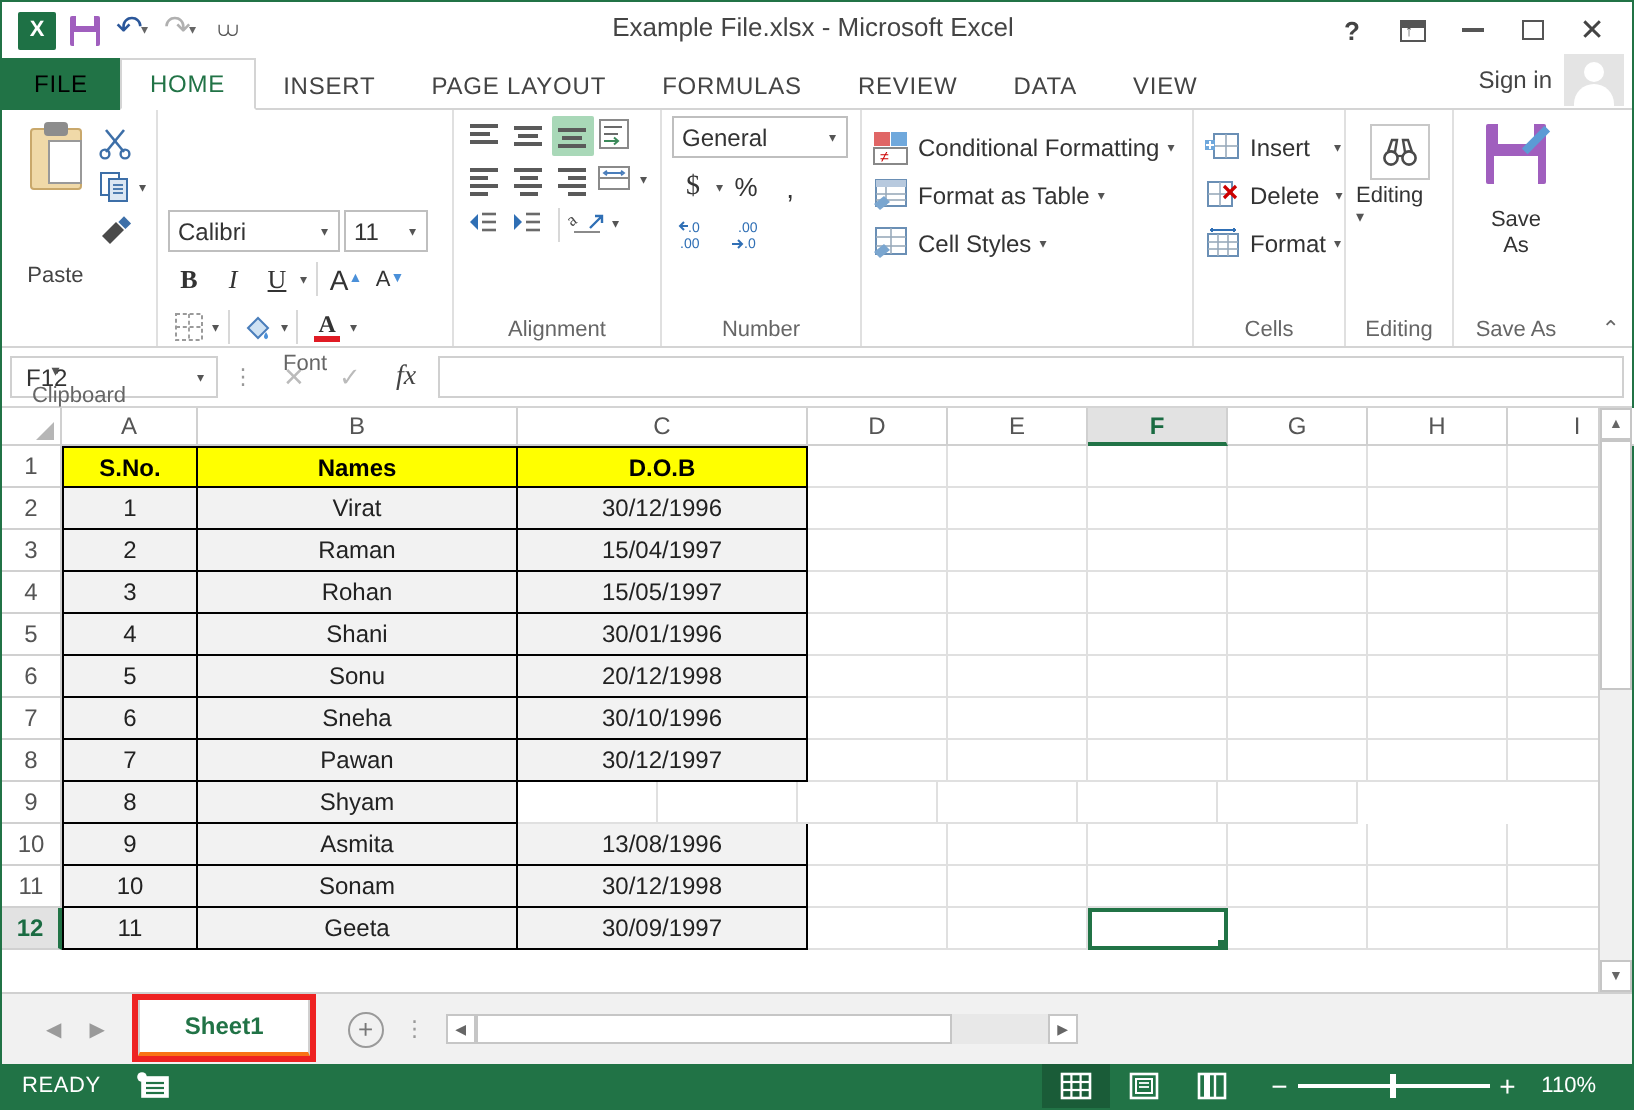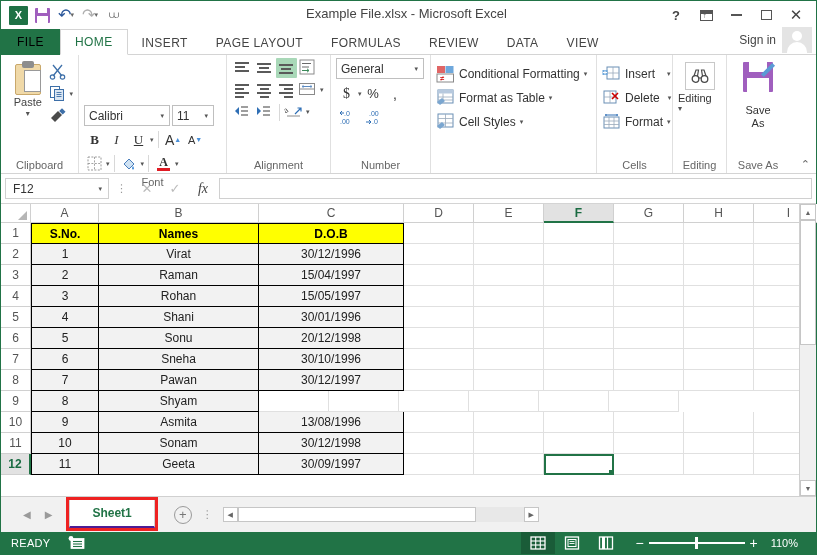--- a/index.html
+++ b/index.html
@@ -149,20 +149,21 @@
   .rgroup-title {
     font-size: 11px; color: #666; text-align: center;
     height: 16px; line-height: 16px; position: relative;
   }
 
   
   .g-clip { width: 78px; }
   .clip-big {
     width: 44px; display: flex; flex-direction: column; align-items: center;
     padding-top: 3px;
+    gap: 36px;
   }
   .clipboard-icon {
     width: 30px; height: 34px; position: relative;
   }
   .cb-board {
     position:absolute; left:2px; top:3px; width:26px; height:31px;
     background:#f0d9a8; border:1px solid #c9a86b; border-radius:2px;
   }
   .cb-clip {
     position:absolute; left:9px; top:0px; width:12px; height:7px;
@@ -374,21 +375,21 @@
   .navbtns { display:flex; align-items:center; gap:14px; padding:0 14px 0 22px; }
   .navarrow { font-size:10px; color:#9a9a9a; }
   .sheettab-hl {
     border:3px solid #ee2222; padding:0; display:flex; align-items:center;
     height:34px; margin-top:-1px;
   }
   .sheettab {
     background:#fff; padding:0 22px; height:28px;
     display:flex; align-items:center;
     font-size:12px; font-weight:bold; color:#217346;
-    border-bottom:2px solid #4c1d95;
+    border-bottom:2px solid #f97316;
     border-left:1px solid #d0d0d0; border-right:1px solid #d0d0d0;
   }
   .addsheet {
     width:18px; height:18px; border:1.5px solid #9a9a9a; border-radius:50%;
     margin-left:16px; display:flex; align-items:center; justify-content:center;
     font-size:13px; color:#777; line-height:1;
   }
   .tabbar-grip { margin-left:auto; }
   .hsb {
     display:flex; align-items:center;

